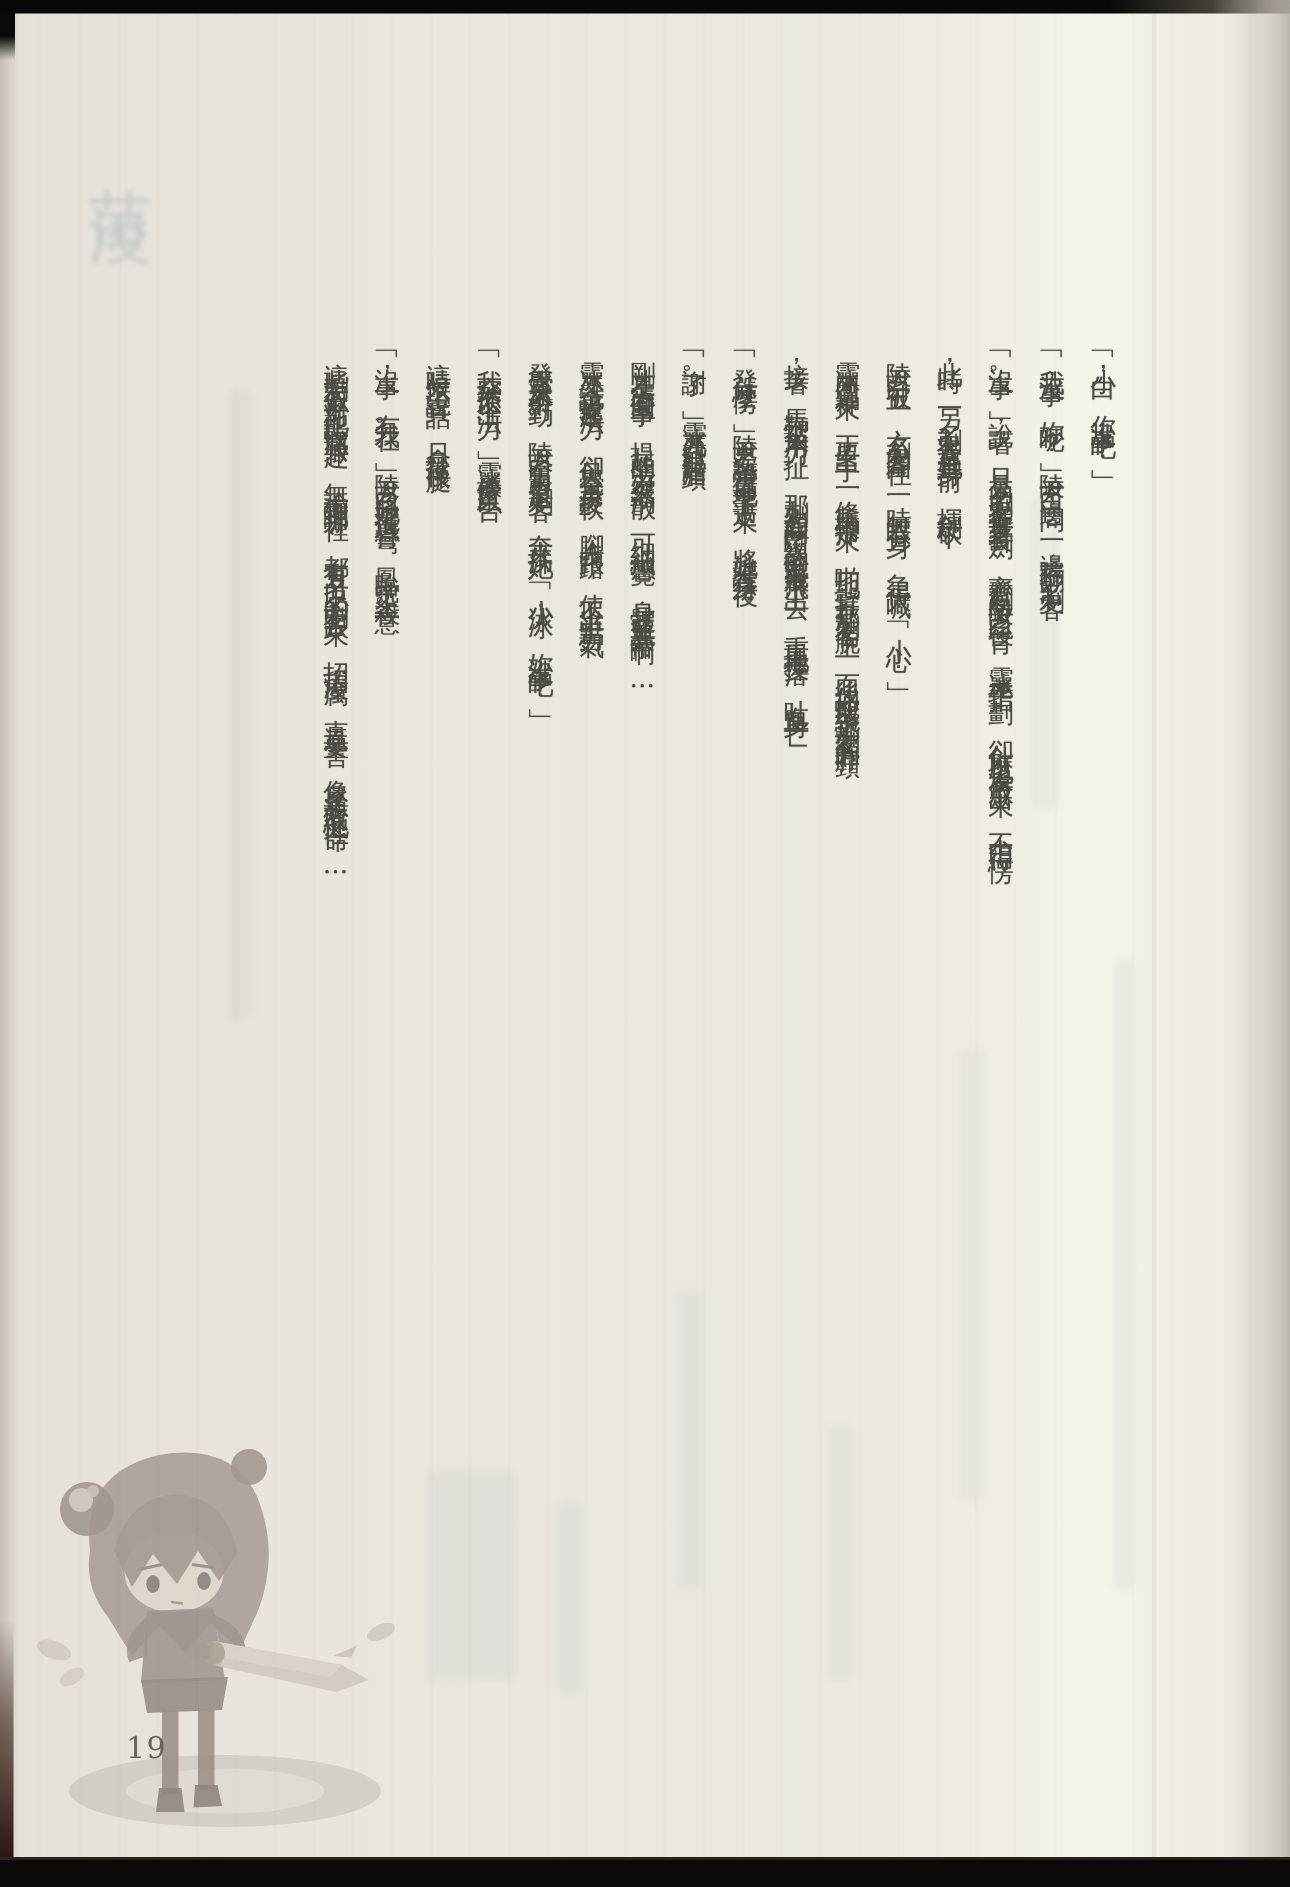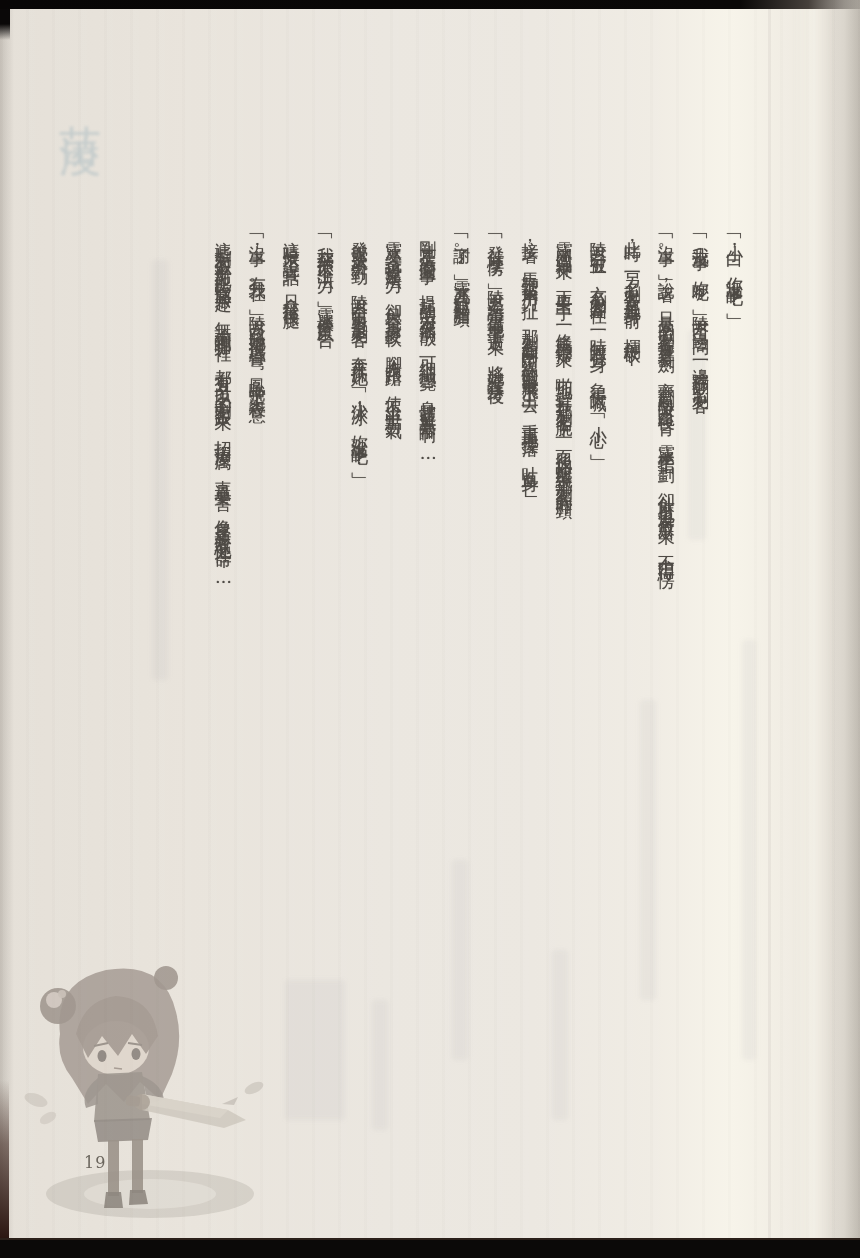--- a/index.html
+++ b/index.html
@@ -66,21 +66,21 @@
   .text-area p{margin:0;padding:0;text-indent:43px;}
 
   .watermark{
     position:absolute;left:52px;top:92px;
     writing-mode:vertical-rl;text-orientation:upright;
     font-size:42px;letter-spacing:10px;color:#9db3bc;opacity:0.45;
     filter:blur(1.6px);
   }
   .page-number{
     position:absolute;left:84px;top:1153px;
-    font-size:16px;color:#6a655d;letter-spacing:1px;
+    font-size:20px;color:#6a655d;letter-spacing:1px;
   }
   .illustration{
     position:absolute;left:14px;top:942px;width:276px;height:306px;
     opacity:0.52;filter:blur(0.4px);
   }
   .ghost{
     position:absolute;pointer-events:none;border-radius:4px;
     background:rgba(130,132,138,0.07);filter:blur(2.5px);
   }
 </style>

